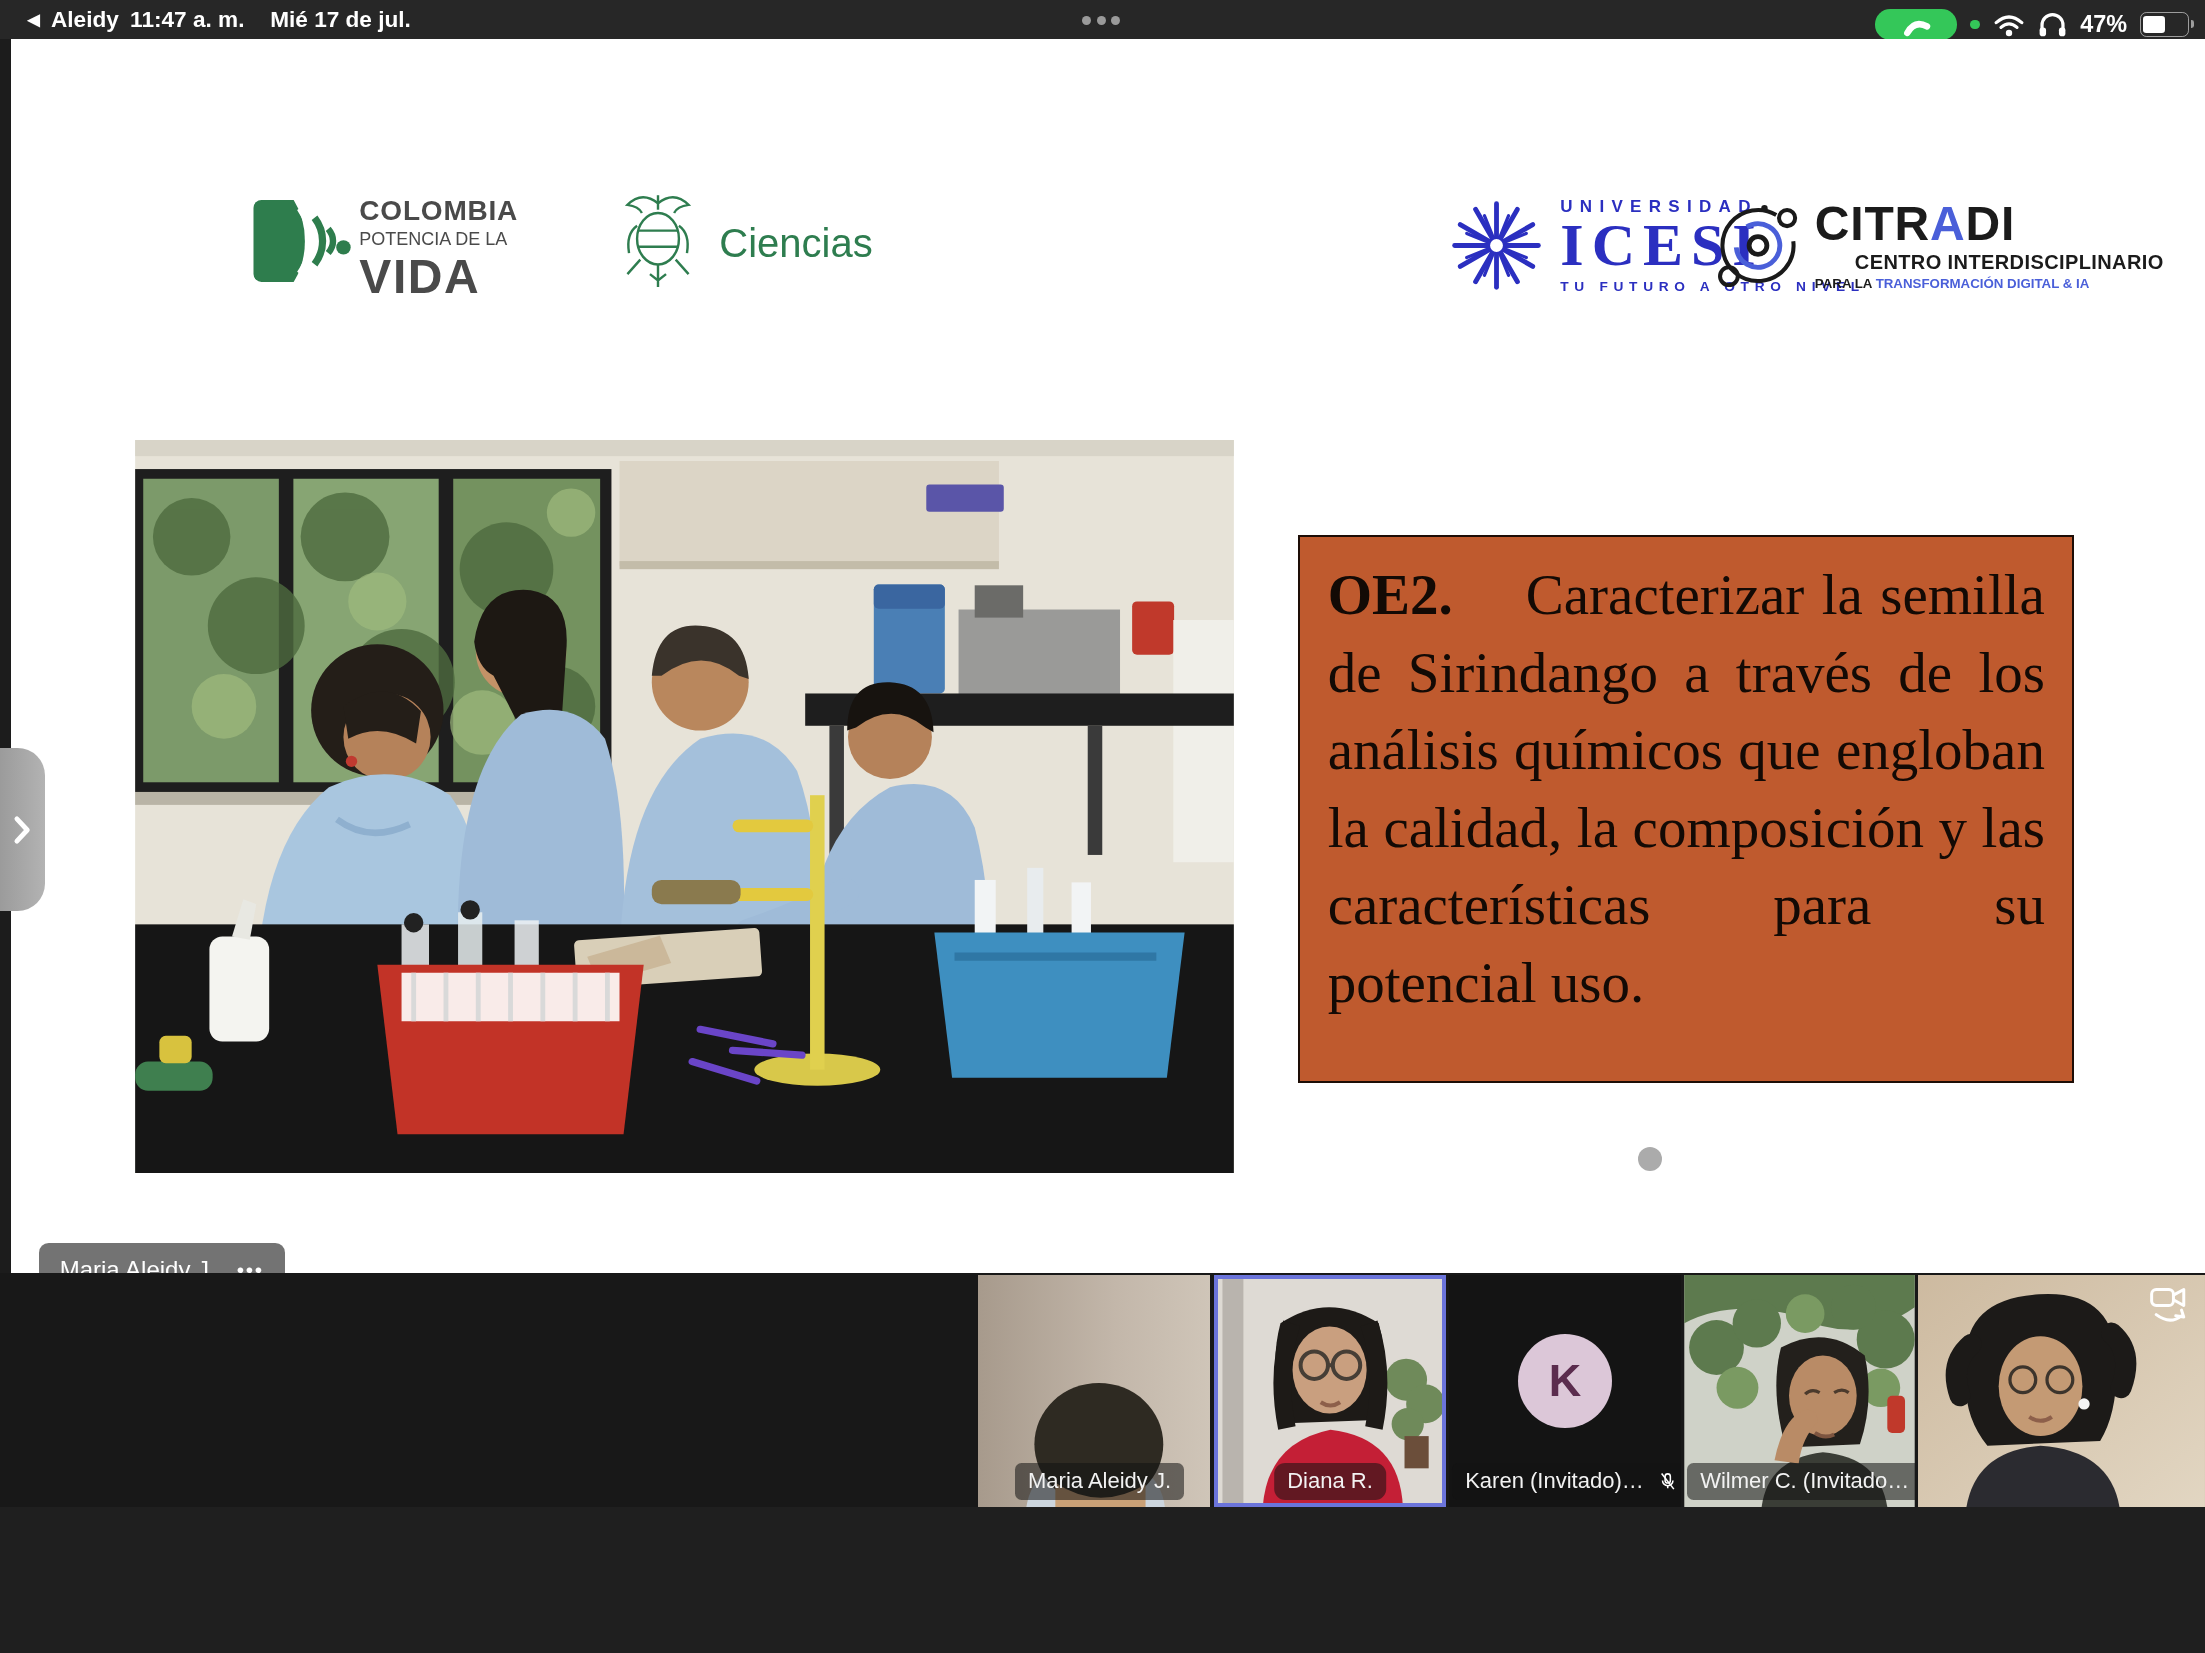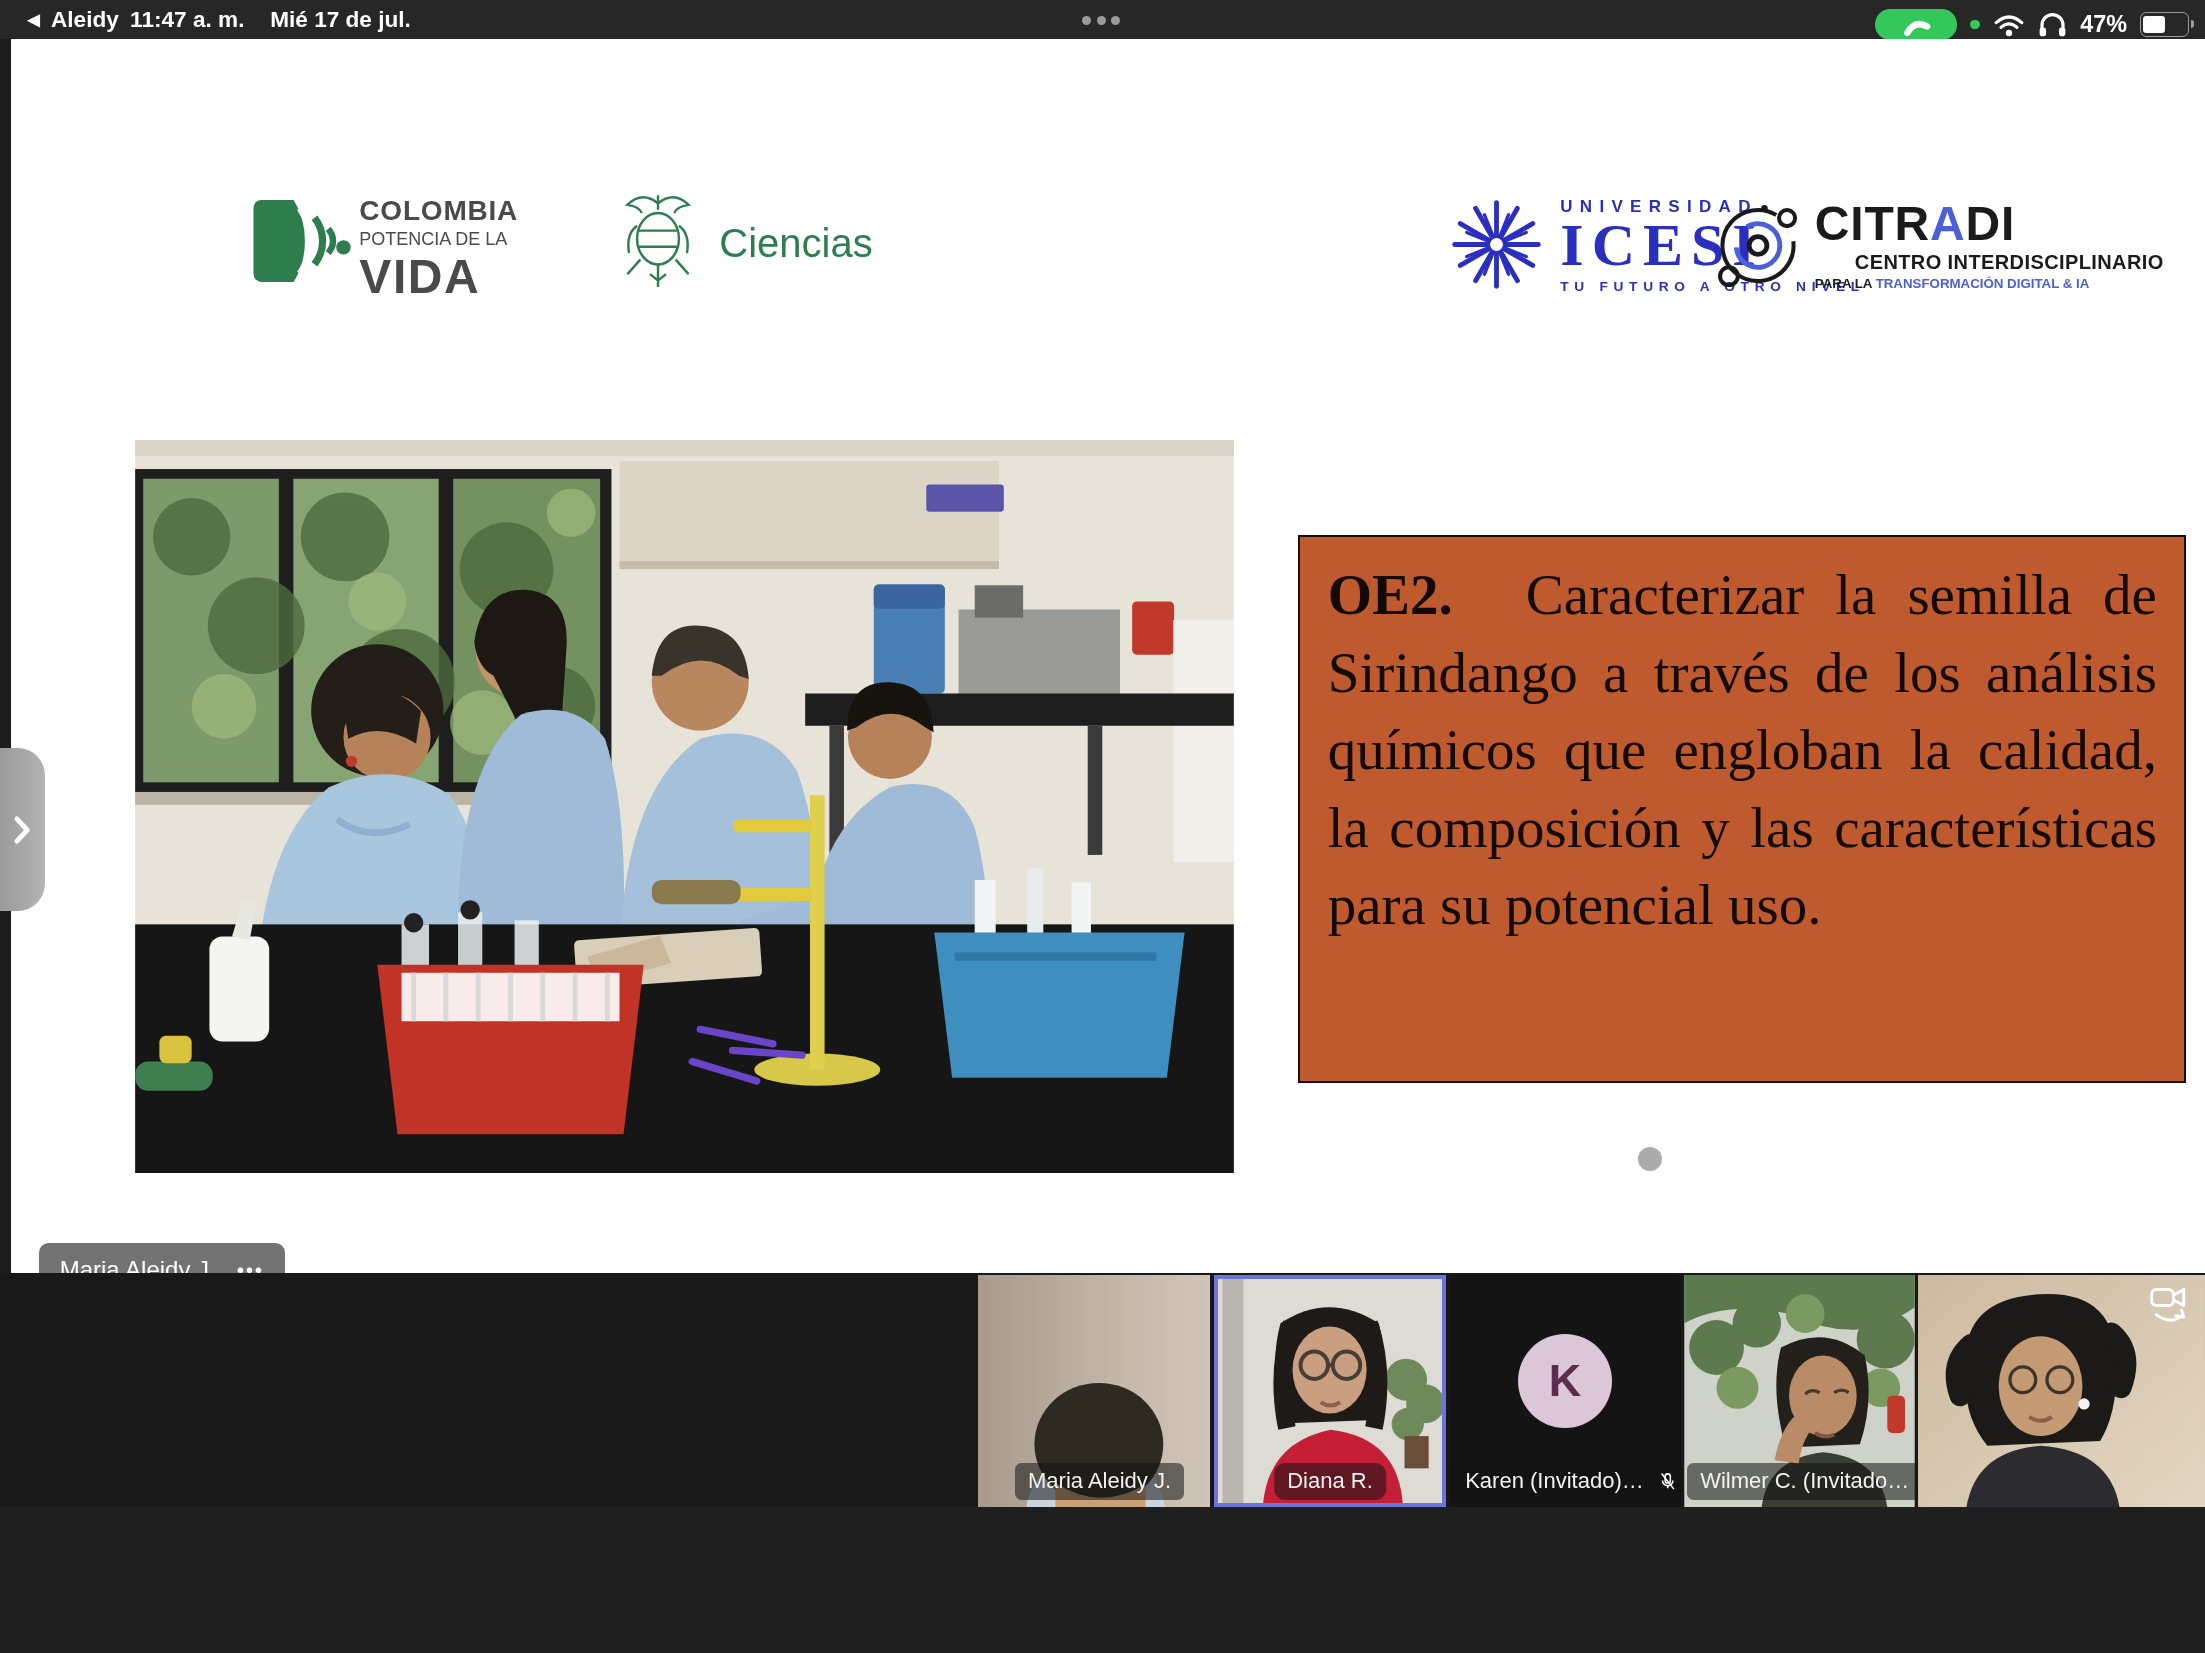--- a/index.html
+++ b/index.html
@@ -27,36 +27,36 @@
   #leftstrip{left:0;top:39px;width:11.3px;height:1234px;background:#1c1c1c;}
 
   
   #logo-colombia{left:239px;top:158px;display:flex;align-items:center;}
   .col-txt{color:#4a4a4a;line-height:1;}
   .col-l1{font-size:28px;font-weight:bold;letter-spacing:0.8px;}
   .col-l2{font-size:18px;margin-top:4.8px;}
   .col-l3{font-size:48px;font-weight:bold;letter-spacing:1.6px;margin-top:5px;}
   #logo-ciencias{left:604px;top:153px;display:flex;gap:18px;align-items:center;}
   .cien-txt{color:#2E7D4F;font-size:40px;font-weight:normal;}
-  #logo-icesi{left:1438px;top:158px;display:flex;gap:16px;color:#2B2FC0;}
+  #logo-icesi{left:1438px;top:158px;display:flex;gap:16px;align-items:center;color:#2B2FC0;}
   .icesi-top{font-size:17px;font-weight:bold;letter-spacing:7.3px;}
   .icesi-name{font-family:"Liberation Serif",serif;font-size:60px;font-weight:bold;letter-spacing:8px;line-height:.95;}
   .icesi-tag{font-size:13.7px;font-weight:bold;letter-spacing:5.7px;margin-top:4.8px;}
   #logo-citradi{left:1705px;top:158px;display:flex;gap:14.5px;align-items:center;}
   .cit-name{font-size:48px;font-weight:bold;color:#1b1b1b;line-height:1;letter-spacing:0.8px;}
   .cit-blue{color:#4A5FD9;}
   .cit-l2{font-size:20px;font-weight:bold;color:#1b1b1b;letter-spacing:0.4px;margin-top:3.2px;margin-left:40px;}
   .cit-l3{font-size:13.3px;font-weight:bold;margin-top:2.4px;color:#1b1b1b;}
   .cit-l3 .cit-blue{color:#4A5FD9;}
 
   
   #photo{left:124px;top:401px;width:1099px;height:733px;overflow:hidden;}
 
   
-  #objbox{left:1287px;top:496px;width:888px;height:548px;background:#BF5A2E;border:2.4px solid #1d0d06;
+  #objbox{left:1287px;top:496px;width:776px;height:548px;background:#BF5A2E;border:2.4px solid #1d0d06;
           box-sizing:border-box;padding:19.4px 27.4px;color:#130a05;
           font-family:"Liberation Serif",serif;font-size:57px;line-height:1.36;
           text-align:justify;}
   #objbox b{font-weight:bold;margin-right:73px;}
 
   #page-dot{left:1627px;top:1108px;width:24px;height:24px;border-radius:50%;background:#ABABAB;}
 
   
   #presenter-pill{left:27.4px;top:1204px;height:53px;background:rgba(106,106,106,.94);border-radius:9.7px;
       display:flex;align-items:center;gap:21px;padding:0 21px;color:#fff;font-size:24px;}

